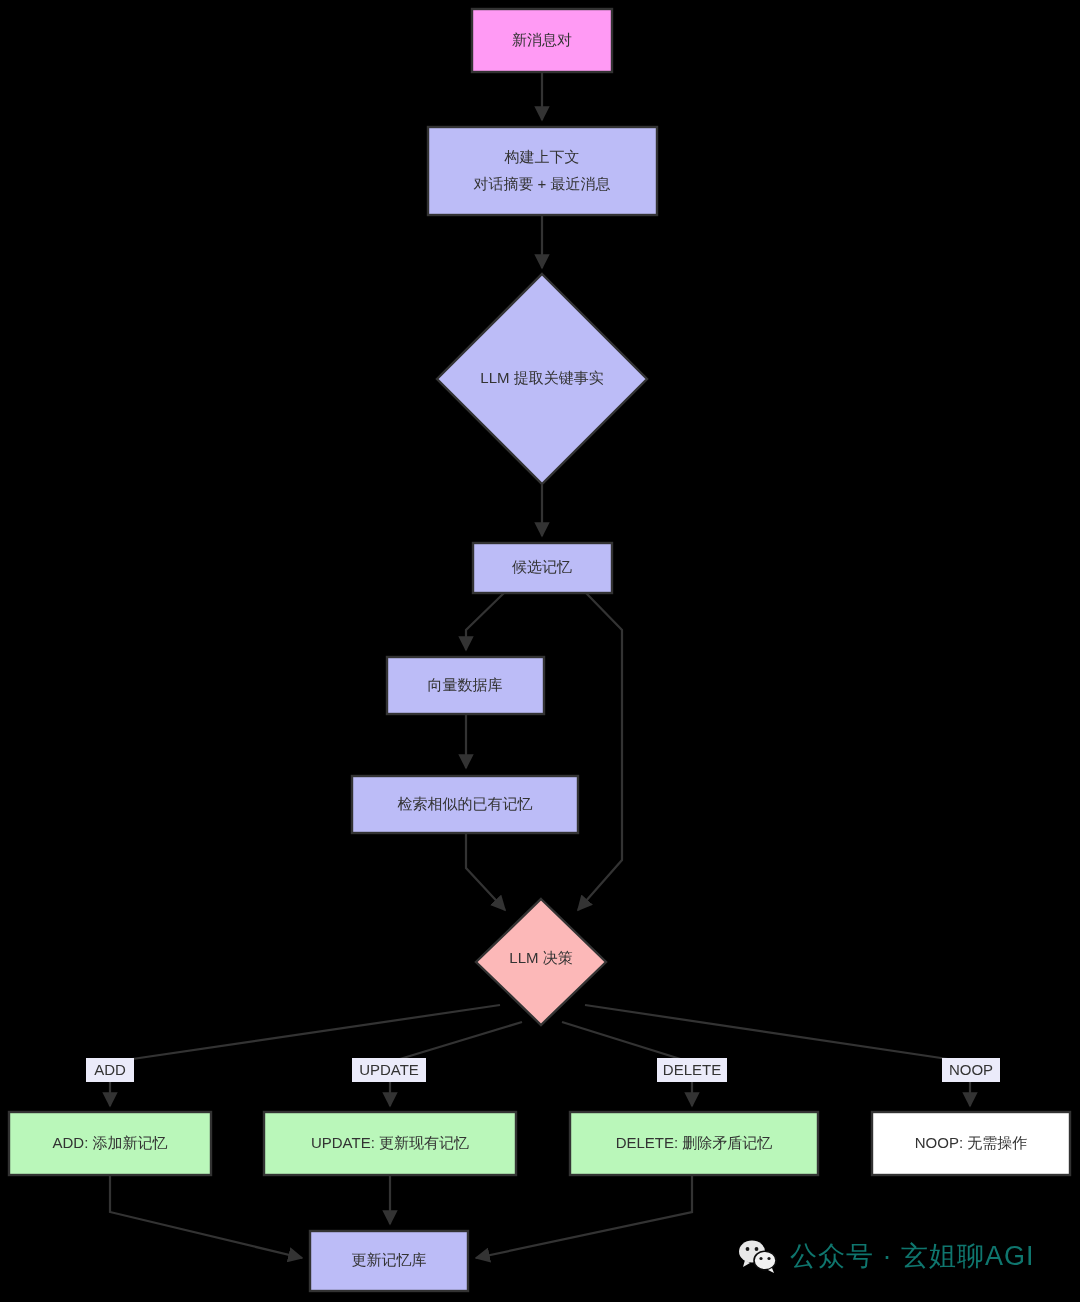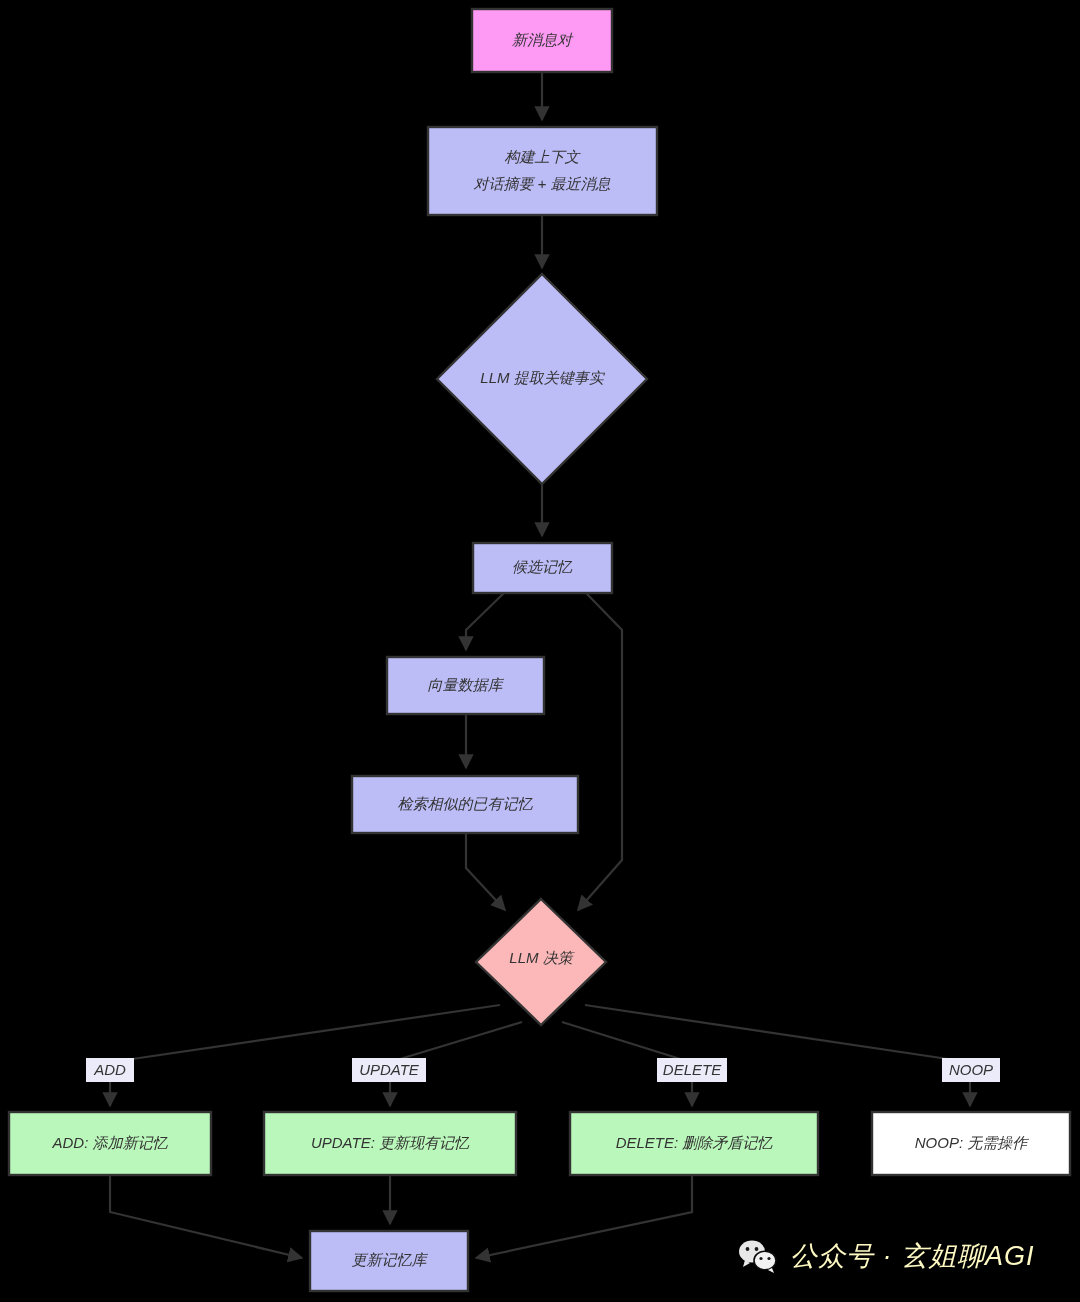--- a/index.html
+++ b/index.html
@@ -1,21 +1,21 @@
 <!DOCTYPE html>
 <html><head>
 <meta charset="utf-8">
 <style>
   html,body{margin:0;padding:0;background:#000;}
   body{
     width:1080px;height:1302px;overflow:hidden;
     font-family:"Liberation Sans","DejaVu Sans",sans-serif;
     background:#000;
   }
-  #stage{position:relative;width:1080px;height:1269px;background:#000;font-style:italic;}
+  #stage{position:relative;width:1080px;height:1269px;background:#000;}
   svg#flow{position:absolute;left:0;top:0;width:1080px;height:1302px;display:block;}
   .node-text{
     font-family:"Liberation Sans","DejaVu Sans",sans-serif;
     font-size:15px;fill:#333333;text-anchor:middle;dominant-baseline:middle;
   }
   .edge-label-text{
     font-family:"Liberation Sans","DejaVu Sans",sans-serif;
     font-size:15px;fill:#333333;text-anchor:middle;dominant-baseline:middle;
   }
   .edge-line{fill:none;stroke:#333333;stroke-width:2.2;}
@@ -25,21 +25,21 @@
   .box.green{fill:#baf7ba;}
   .box.white{fill:#ffffff;}
   .diamond.lav{fill:#bcbcf7;stroke:#333333;stroke-width:2.4;}
   .diamond.pinksoft{fill:#fcb8b8;stroke:#333333;stroke-width:2.4;}
   .elabel-bg{fill:#ebebfa;stroke:none;}
 
   
   #watermark{
     position:absolute;left:738px;top:1238px;
     display:flex;align-items:center;gap:12px;
-    color:#fef9c3;font-size:27px;letter-spacing:1px;
+    color:#0f766e;font-size:27px;letter-spacing:1px;
     font-family:"Liberation Sans","DejaVu Sans",sans-serif;
     user-select:none;
   }
   #wm-logo{width:40px;height:34px;position:relative;flex:0 0 auto;}
   #wm-text{white-space:nowrap;}
 </style>
 </head>
 <body>
 
 <div id="stage">

